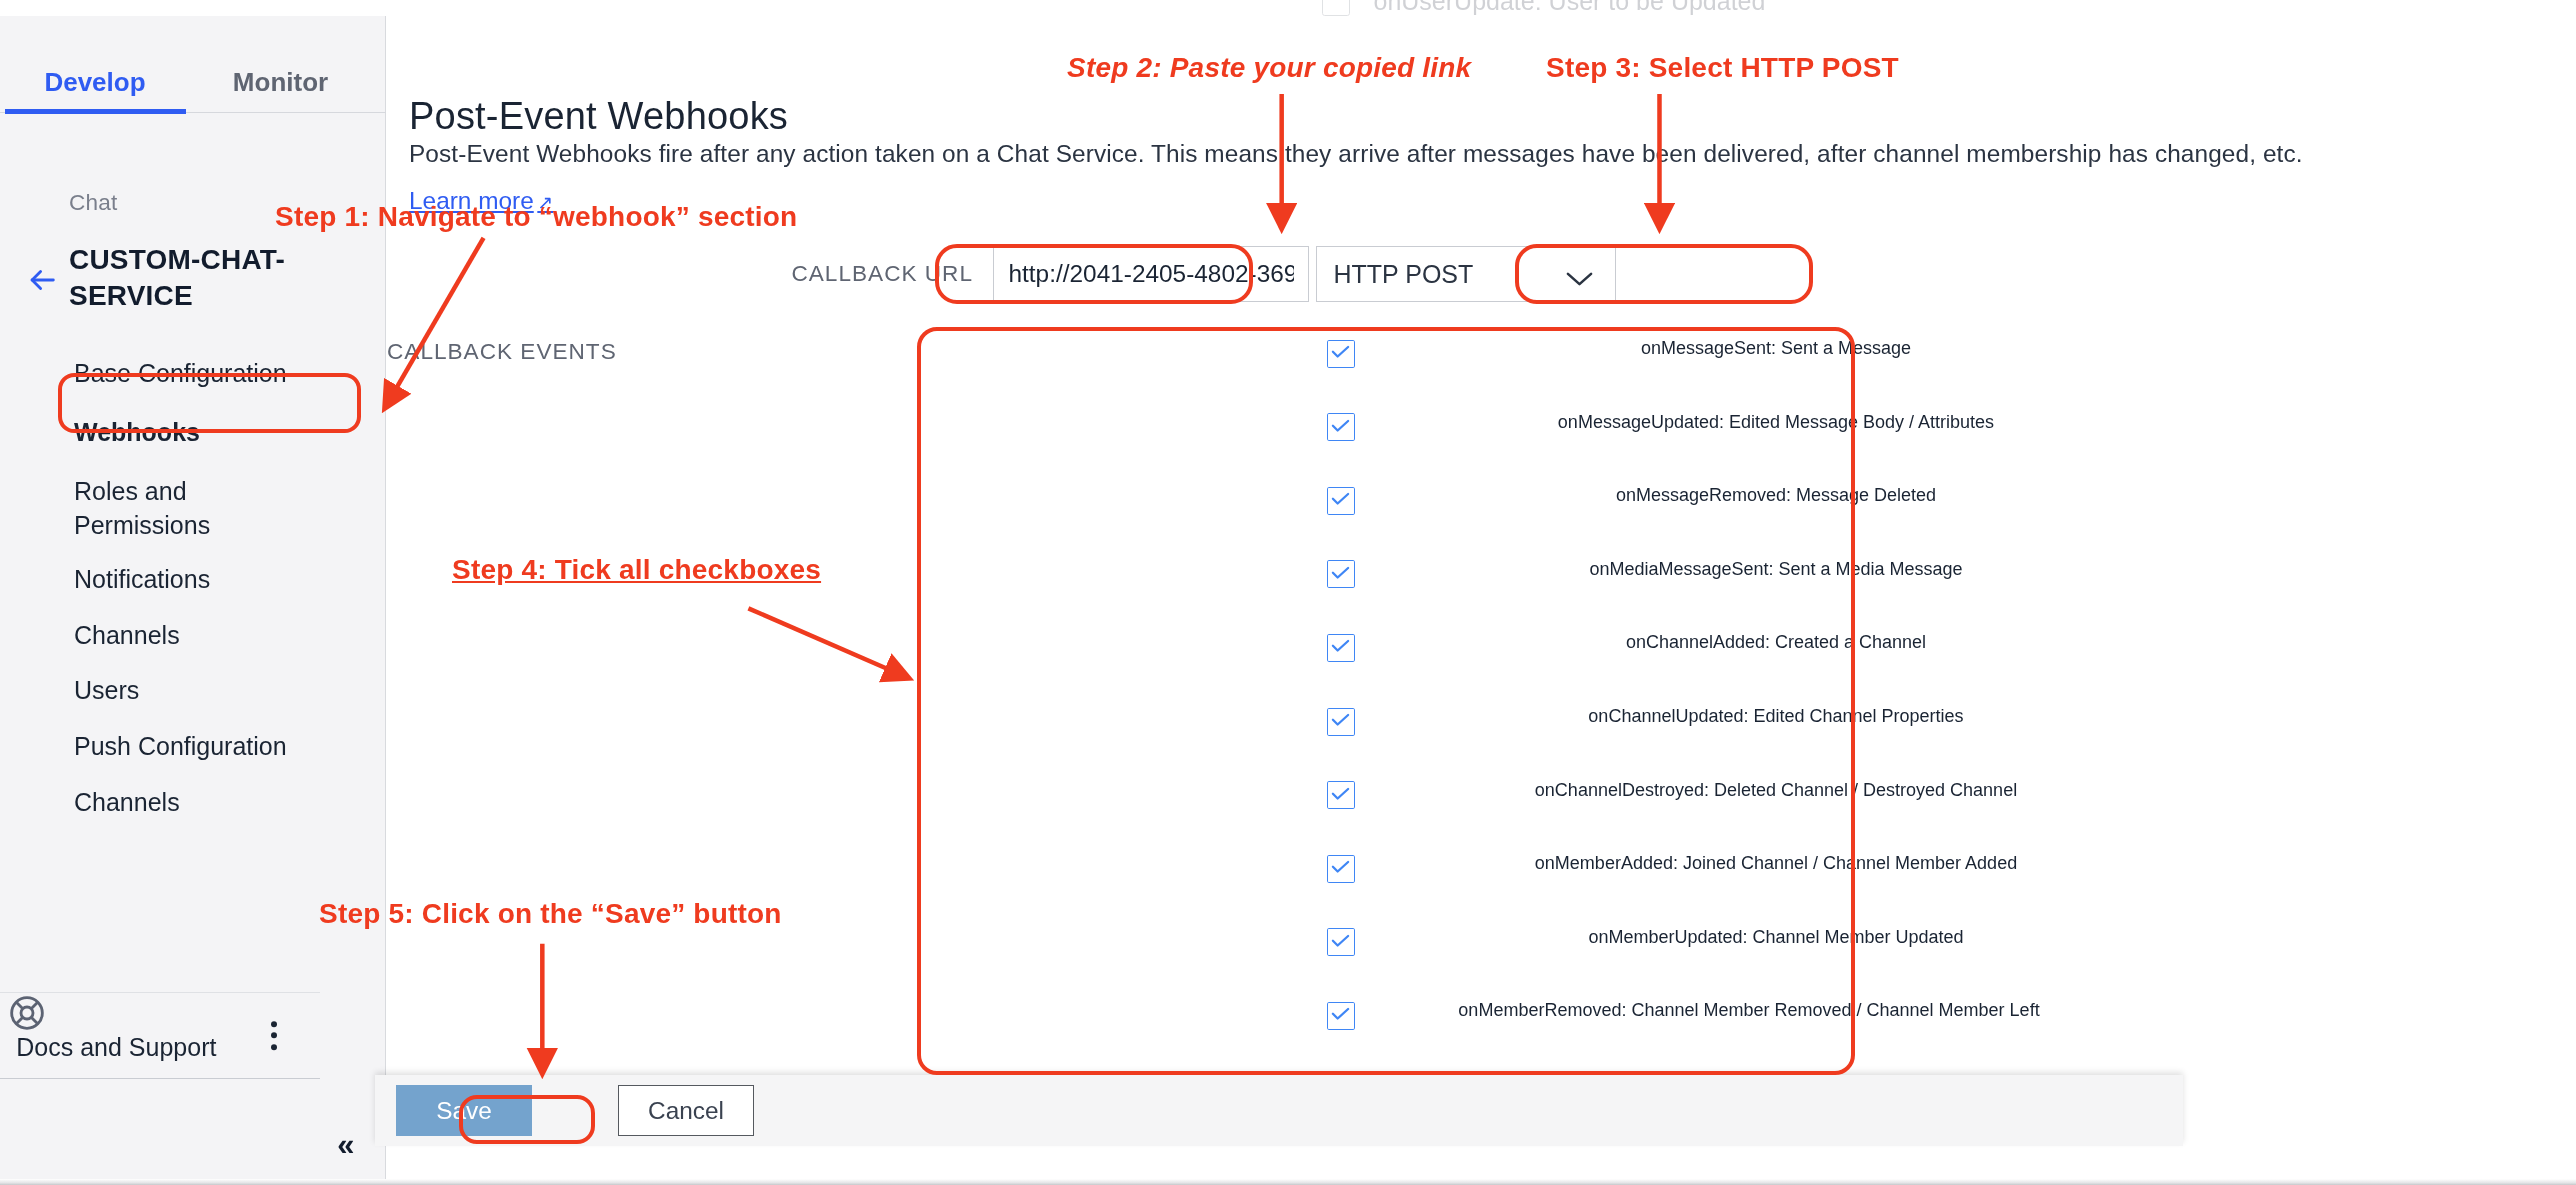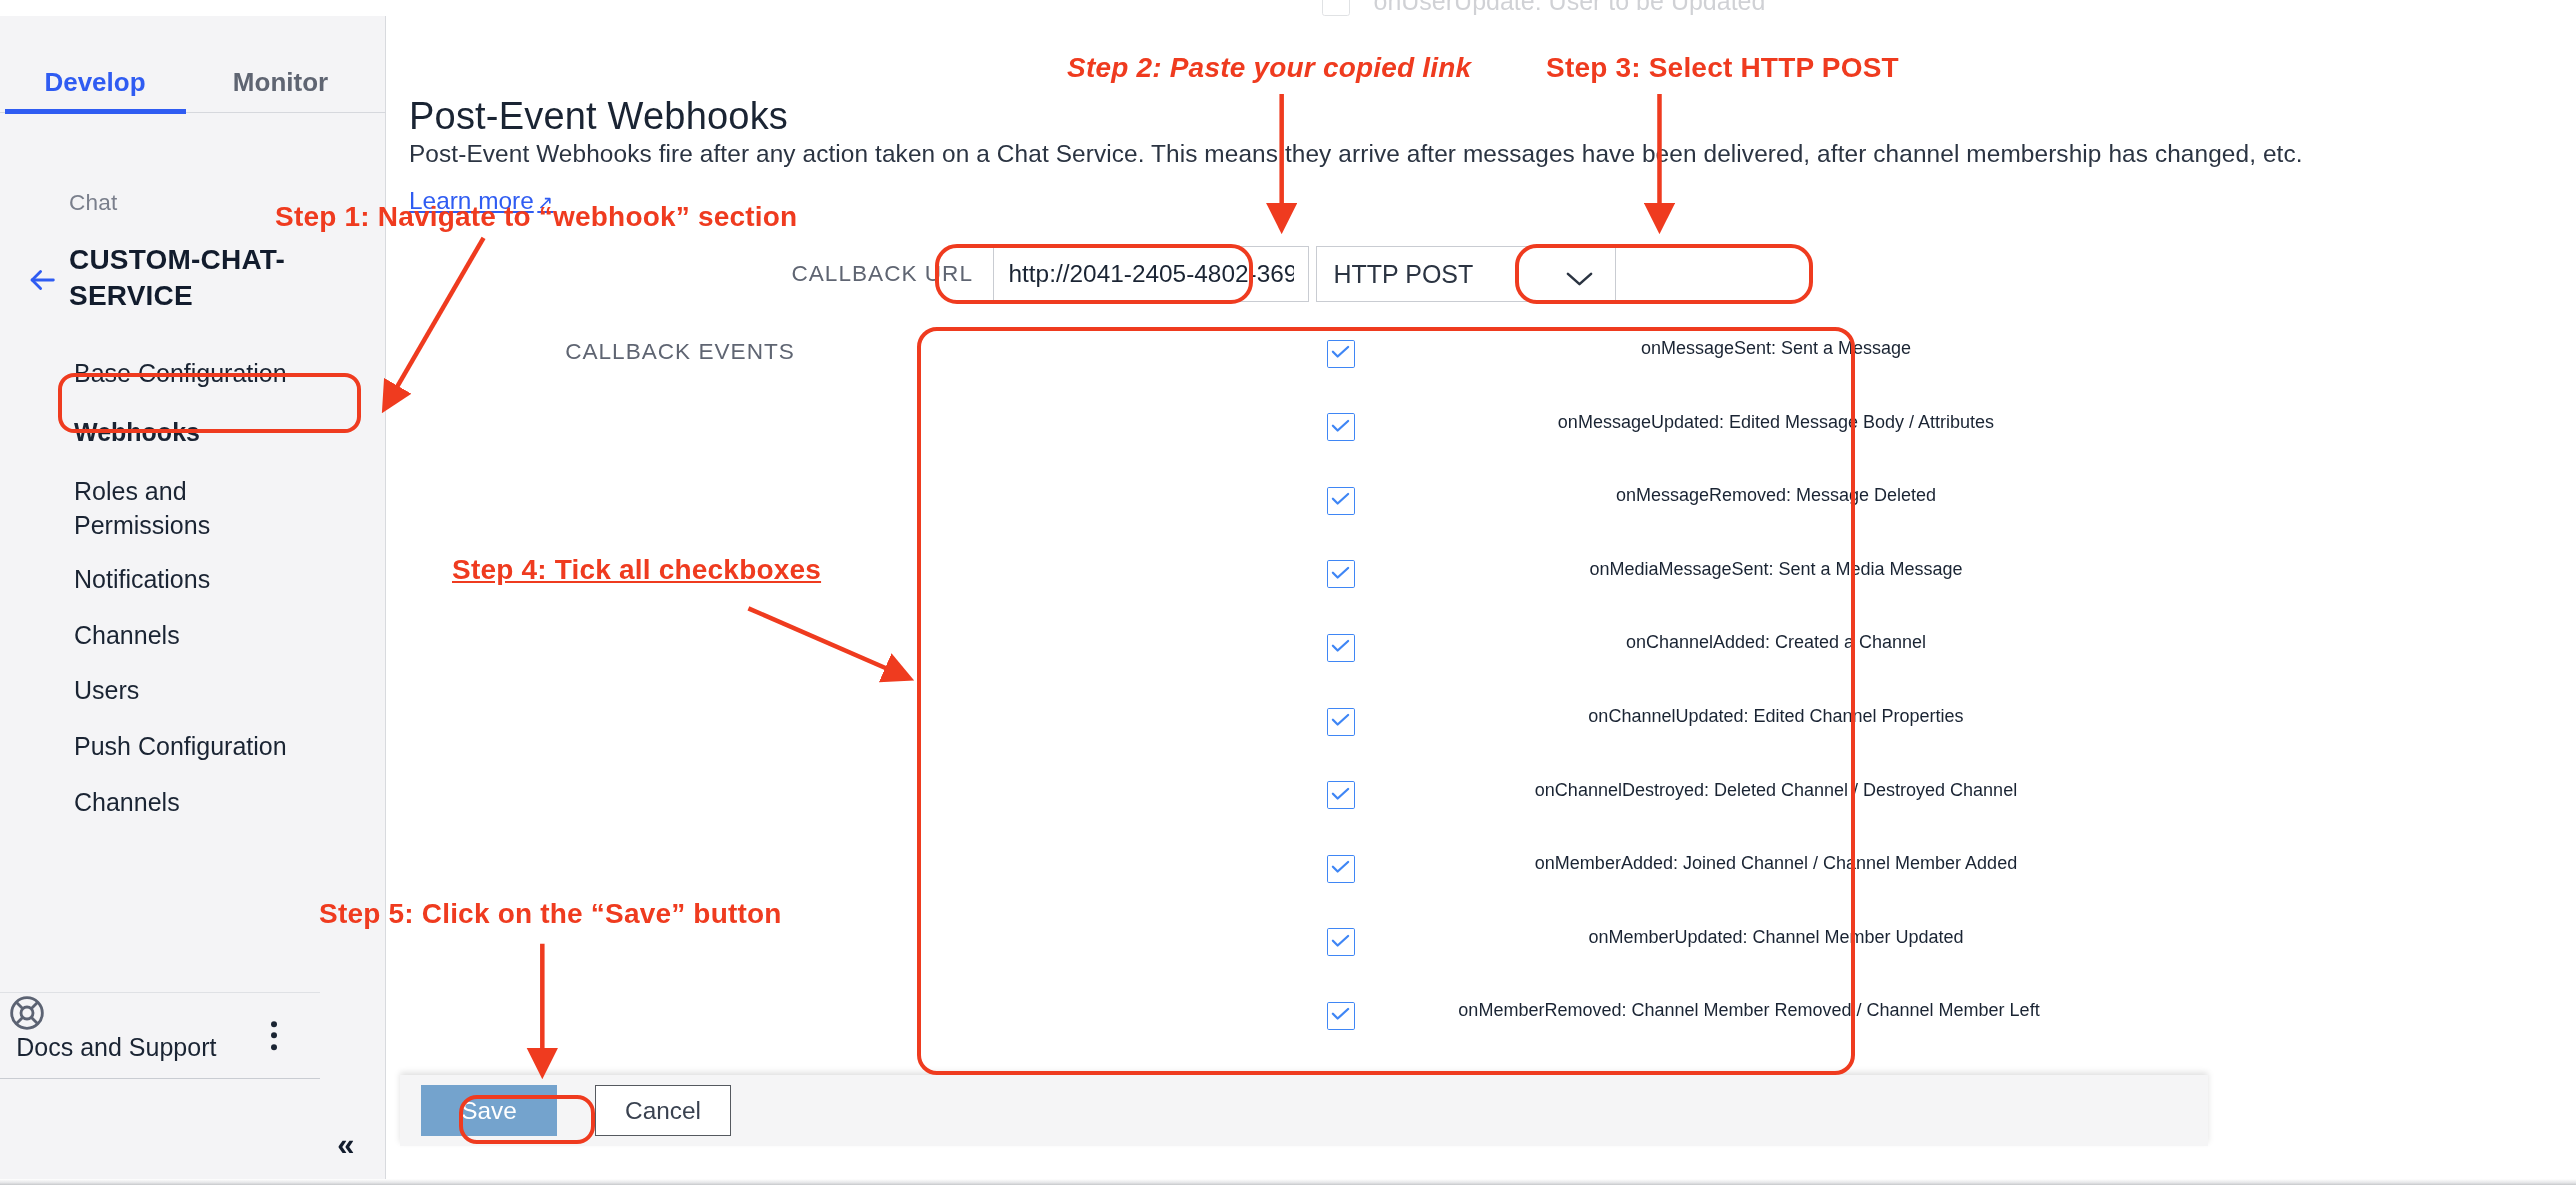--- a/index.html
+++ b/index.html
@@ -118,45 +118,45 @@
   .method-select {
     width: 300px; height: 56px; margin-left: 7.2px;
     border: 0.9px solid #c9ccd2; background:#fff;
     display:flex; align-items:center; justify-content:space-between;
     padding: 0 20px 0 16.3px; font-size: 25px; color:#2b3442;
   }
   .chev { width: 31px; height: 18px; color:#2b3442; }
 
   .events-label {
     position:absolute; left: 0; top: 339px; width: 606px;
-    text-align:center; padding-right: 20px;
+    text-align:left; padding-right: 20px;
     font-size: 22.6px; color:#5f6572; letter-spacing:1px;
   }
   .events-list { position:absolute; left: 940px; top: 336px; width: 913px; }
   .event-row { display:flex; align-items:flex-start; margin-bottom: 42px; }
   .event-row:last-child { margin-bottom: 0; }
   .cbx {
     width: 28px; height: 28px; flex: 0 0 28px;
     border: 1.8px solid #3f86f5; border-radius: 1.8px; background:#fff;
     margin-top: 3.6px; position:relative;
   }
   .cbx svg { position:absolute; left: 2.7px; top: 4.5px; width:19px; height:14.5px; color:#3f86f5; }
   .event-text {
     margin-left: 23.5px; font-size: 18px; color:#1a2433; line-height: 1.42;
     width: 795px;
     text-align: center;
   }
 
   
   .footer {
-    position:absolute; left: 400px; top: 1075px;
+    position:absolute; left: 375px; top: 1075px;
     width: 1808px; height: 71px;
     background:#f5f5f6;
     box-shadow: 0 -2.7px 6.3px rgba(0,0,0,.13);
-    display:flex; align-items:center;
+    display:flex; align-items:center;gap:48px;
   }
   .btn-save {
     margin-left: 21px; width: 136px; height: 51px;
     background:#74a3cd; color:#fff; border:none;
     font-size: 24.4px; font-family:"Liberation Sans", sans-serif;
     cursor:pointer;
   }
   .btn-cancel {
     margin-left: 38px; width: 136px; height: 51px;
     background:#fff; color:#3a4250; border:0.9px solid #55595f;

